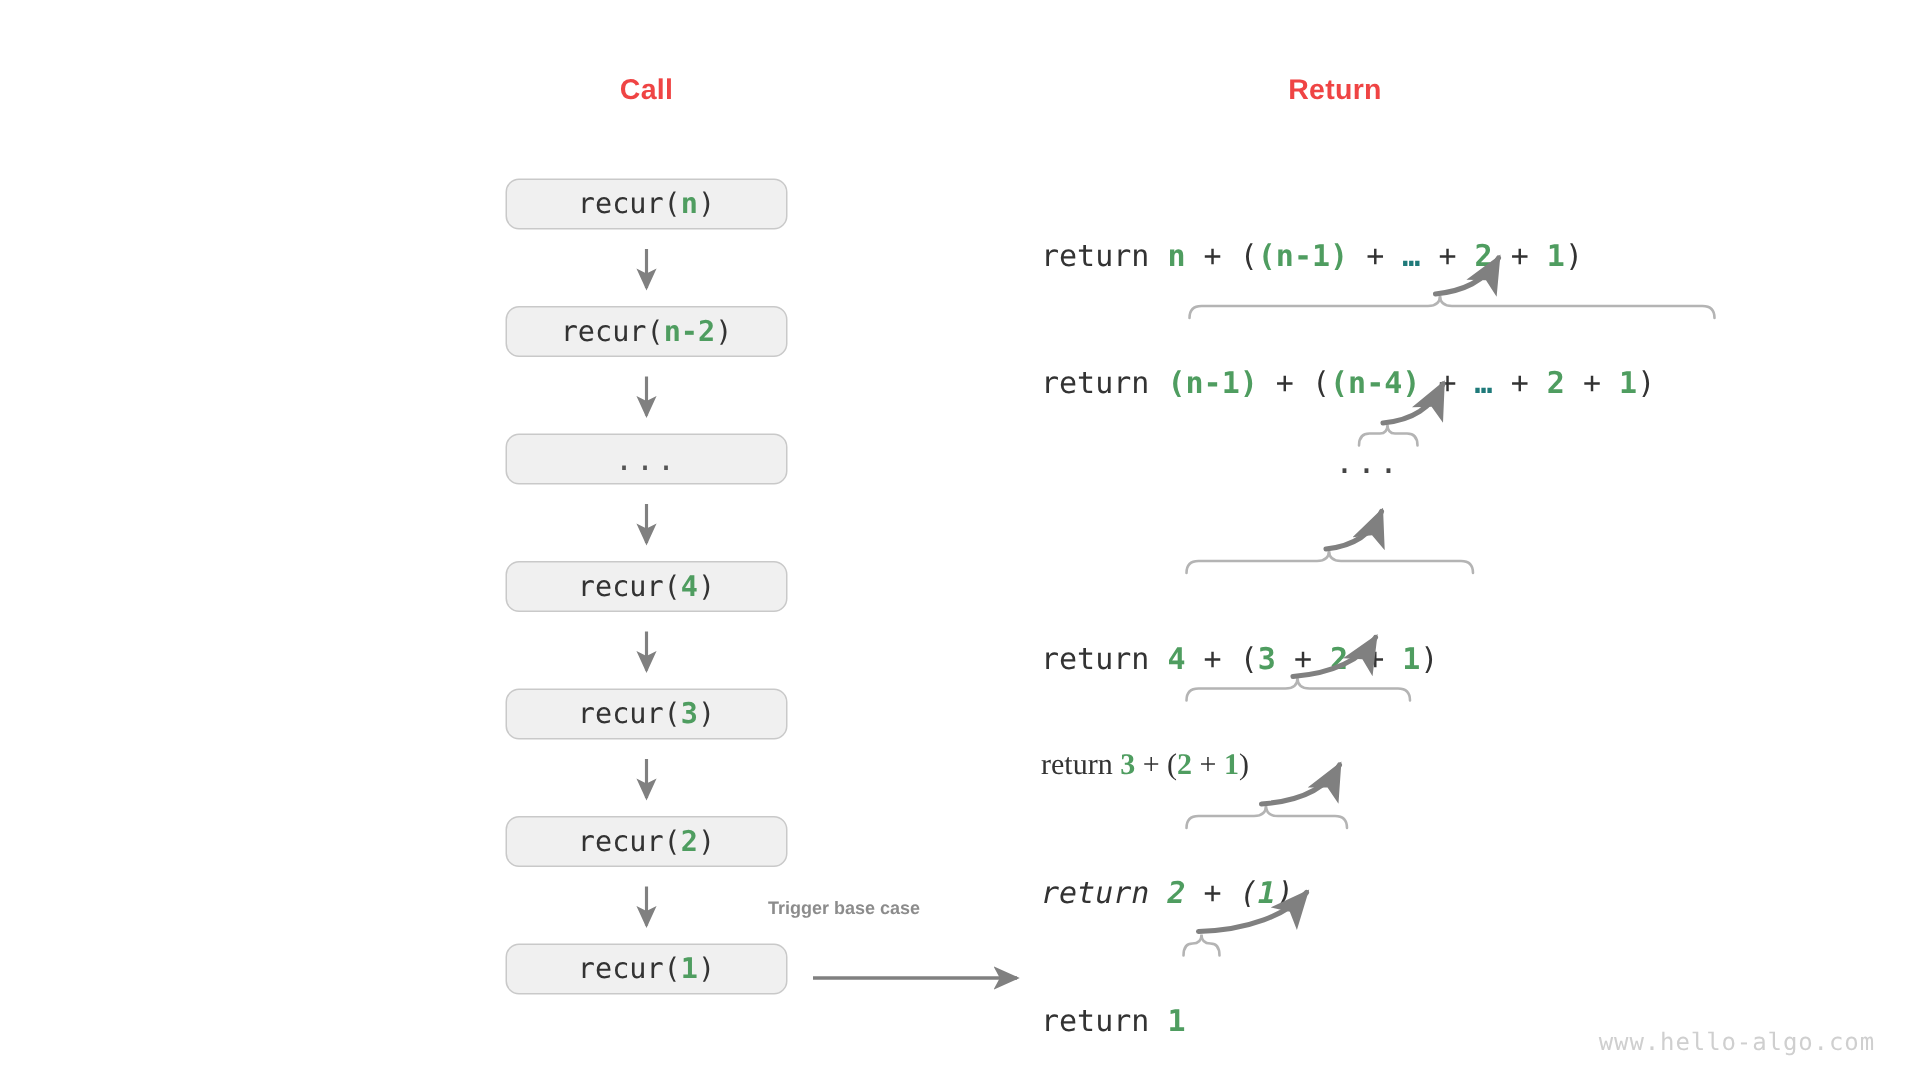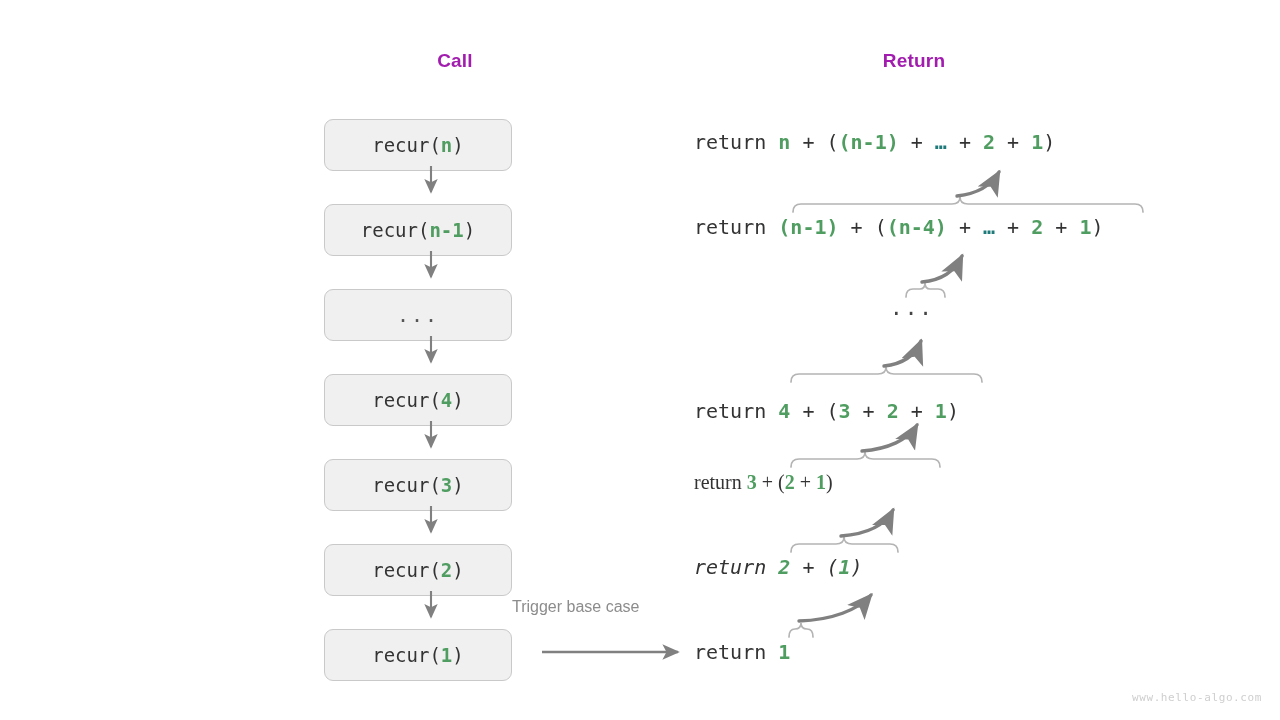--- a/index.html
+++ b/index.html
@@ -21,35 +21,34 @@
     width: 1280px;
     height: 720px;
   }
 
   
   .col-header {
     position: absolute;
     font-family: "Liberation Sans", sans-serif;
     font-weight: bold;
     font-size: 19px;
-    color: #a21caf;
+    color: #ef4444;
     letter-spacing: 0.2px;
     white-space: nowrap;
     transform: translateX(-50%);
-    margin-left: 24px;
   }
   #hdr-call   { left: 431px; top: 50px; }
   #hdr-return { left: 890px; top: 50px; }
 
   
   .call-box {
     position: absolute;
     width: 188px;
-    height: 52px;
-    left: 324px;
+    height: 34px;
+    left: 337px;
     background: #f0f0f0;
     border: 1.6px solid #c9c9c9;
     border-radius: 9px;
     box-sizing: border-box;
     display: flex;
     align-items: center;
     justify-content: center;
     font-family: "DejaVu Sans Mono", "Liberation Mono", monospace;
     font-size: 19px;
     color: #333333;
@@ -64,20 +63,21 @@
 
   
   .ret-row {
     position: absolute;
     left: 694px;
     font-family: "DejaVu Sans Mono", "Liberation Mono", monospace;
     font-size: 20px;
     color: #333333;
     white-space: pre;
     line-height: 28px;
+    margin-top: 28px;
   }
   .ret-row .kw   { color: #333333; }
   .ret-row .g    { color: #4f9d60; font-weight: bold; }
   .ret-row .op   { color: #333333; }
   .ret-row .el   { color: #1f7a7a; font-weight: bold; }
 
   
   #mid-dots {
     position: absolute;
     left: 912px;
@@ -89,33 +89,33 @@
     white-space: pre;
     transform: translateX(-50%);
   }
 
   
   #trigger-label {
     position: absolute;
     left: 512px;
     top: 598px;
     font-family: "Liberation Sans", sans-serif;
-    font-weight: normal;
-    font-size: 16px;
+    font-weight: bold;
+    font-size: 12px;
     color: #8c8c8c;
     white-space: nowrap;
   }
 
   
   #watermark {
     position: absolute;
-    right: 18px;
+    right: 30px;
     bottom: 16px;
     font-family: "DejaVu Sans Mono", "Liberation Mono", monospace;
-    font-size: 11px;
+    font-size: 16px;
     color: #cfcfcf;
     letter-spacing: 0.6px;
     white-space: nowrap;
   }
 
   
   #overlay {
     position: absolute;
     left: 0; top: 0;
     width: 1280px;
@@ -126,21 +126,21 @@
 </head>
 <body>
 
 <div id="stage">
 
   <div class="col-header" id="hdr-call">Call</div>
   <div class="col-header" id="hdr-return">Return</div>
 
   <div id="call-boxes">
       <div class="call-box" style="top: 119px;"><span>recur(</span><span class="arg">n</span><span>)</span></div>
-      <div class="call-box" style="top: 204px;"><span>recur(</span><span class="arg">n-1</span><span>)</span></div>
+      <div class="call-box" style="top: 204px;"><span>recur(</span><span class="arg">n-2</span><span>)</span></div>
       <div class="call-box dots" style="top: 289px;"><span>...</span></div>
       <div class="call-box" style="top: 374px;"><span>recur(</span><span class="arg">4</span><span>)</span></div>
       <div class="call-box" style="top: 459px;"><span>recur(</span><span class="arg">3</span><span>)</span></div>
       <div class="call-box" style="top: 544px;"><span>recur(</span><span class="arg">2</span><span>)</span></div>
       <div class="call-box" style="top: 629px;"><span>recur(</span><span class="arg">1</span><span>)</span></div>
     </div>
 
   <div id="return-rows">
       <div class="ret-row" style="top: 128px;"><span class="kw">return </span><span class="g">n</span><span class="op"> + (</span><span class="g">(n-1)</span><span class="op"> + </span><span class="el">…</span><span class="op"> + </span><span class="g">2</span><span class="op"> + </span><span class="g">1</span><span class="op">)</span></div>
       <div class="ret-row" style="top: 213px;"><span class="kw">return </span><span class="g">(n-1)</span><span class="op"> + (</span><span class="g">(n-4)</span><span class="op"> + </span><span class="el">…</span><span class="op"> + </span><span class="g">2</span><span class="op"> + </span><span class="g">1</span><span class="op">)</span></div>

